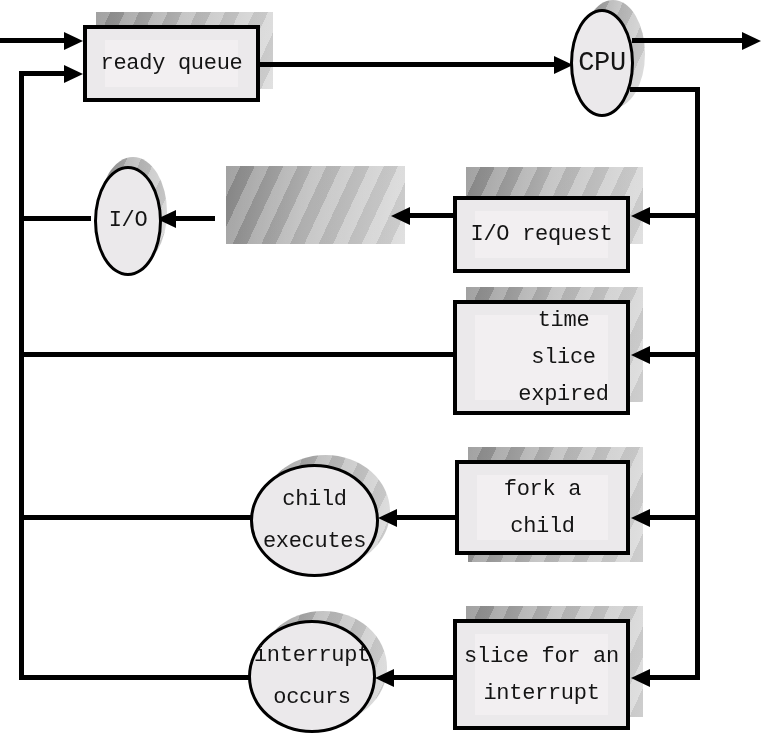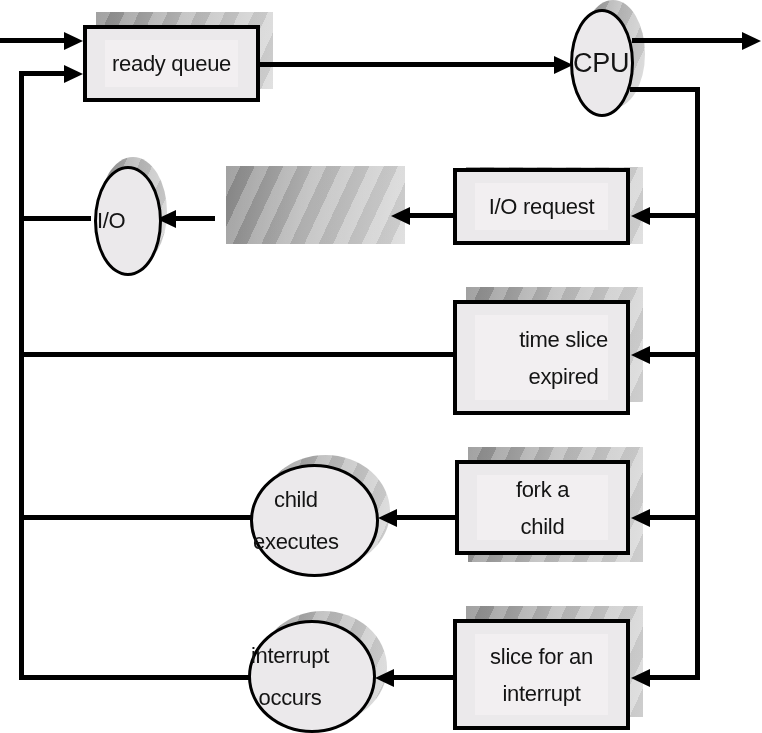--- a/index.html
+++ b/index.html
@@ -2,21 +2,21 @@
 <html style="--bg: #ffffff; --ink: #000000; --node-fill: #ebe9eb; --node-inner: #f2eff1; --shadow-dark: #8a8a8a; --shadow-mid: #b8b8b8; --shadow-light: #d9d9d9; --label: #141414;"><head>
 <meta charset="utf-8">
 <style>
   :root{
     --bg:#ffffff; --ink:#000000; --node-fill:#ebe9eb; --node-inner:#f2eff1;
     --shadow-dark:#8a8a8a; --shadow-mid:#b8b8b8; --shadow-light:#d9d9d9; --label:#141414;
   }
   html,body{margin:0;padding:0;background:var(--bg);}
   #stage{
     position:relative; width:762px; height:733px; overflow:hidden; background:var(--bg);
-    font-family:Liberation Sans, sans-serif; color:var(--label);
+    font-family:Liberation Mono, monospace; color:var(--label);
   }
   
   .shadow{
     position:absolute;
     background:
       repeating-linear-gradient(115deg, rgba(255,255,255,.20) 0 13px, rgba(0,0,0,.05) 13px 26px),
       linear-gradient(100deg, var(--shadow-dark) 0%, var(--shadow-mid) 45%, var(--shadow-light) 100%);
   }
   .shadow.rect{ transform:translate(13px,-13px); }
   .shadow.round{ border-radius:50%; transform:translate(11px,-9px); }
@@ -27,21 +27,21 @@
   .ah.r{ border-left:19px solid var(--ink); }
   .ah.l{ border-right:19px solid var(--ink); }
   
   .box{
     position:absolute; box-sizing:border-box; border:4px solid var(--ink);
     background:var(--node-fill); display:flex; align-items:center; justify-content:center;
   }
   .box .inner{ position:absolute; inset:11px 18px; background:var(--node-inner); }
   .ellipse{
     position:absolute; box-sizing:border-box; border:3.5px solid var(--ink); border-radius:50%;
-    background:var(--node-fill); display:flex; align-items:center; 
+    background:var(--node-fill); display:flex; align-items:center; justify-content:center;
   }
   .nlabel{
     position:relative; white-space:pre-line; text-align:center; color:var(--label);
     font-size:22px; line-height:37px; letter-spacing:-0.3px;
   }
   .ellipse .nlabel{ line-height:42px; }
   .cpu-label{ font-size:27px; }
 </style>
 </head>
 <body>
@@ -106,21 +106,21 @@
 
   <div class="ellipse" style="left:570px; top:9px; width:64px; height:108px;">
     <div class="nlabel cpu-label">CPU</div>
   </div>
 
   <div class="ellipse" style="left:94px; top:166px; width:68px; height:110px;">
     <div class="nlabel">I/O</div>
   </div>
 
 
-  <div class="box" style="left:453px; top:168px; width:177px; height:77px;">
+  <div class="box" style="left:453px; top:196px; width:177px; height:77px;">
     <div class="inner"></div>
     <div class="nlabel">I/O request</div>
   </div>
 
   <div class="box" style="left:453px; top:300px; width:177px; height:115px;padding-left:44px;">
     <div class="inner"></div>
     <div class="nlabel">time slice
 expired</div>
   </div>
 

